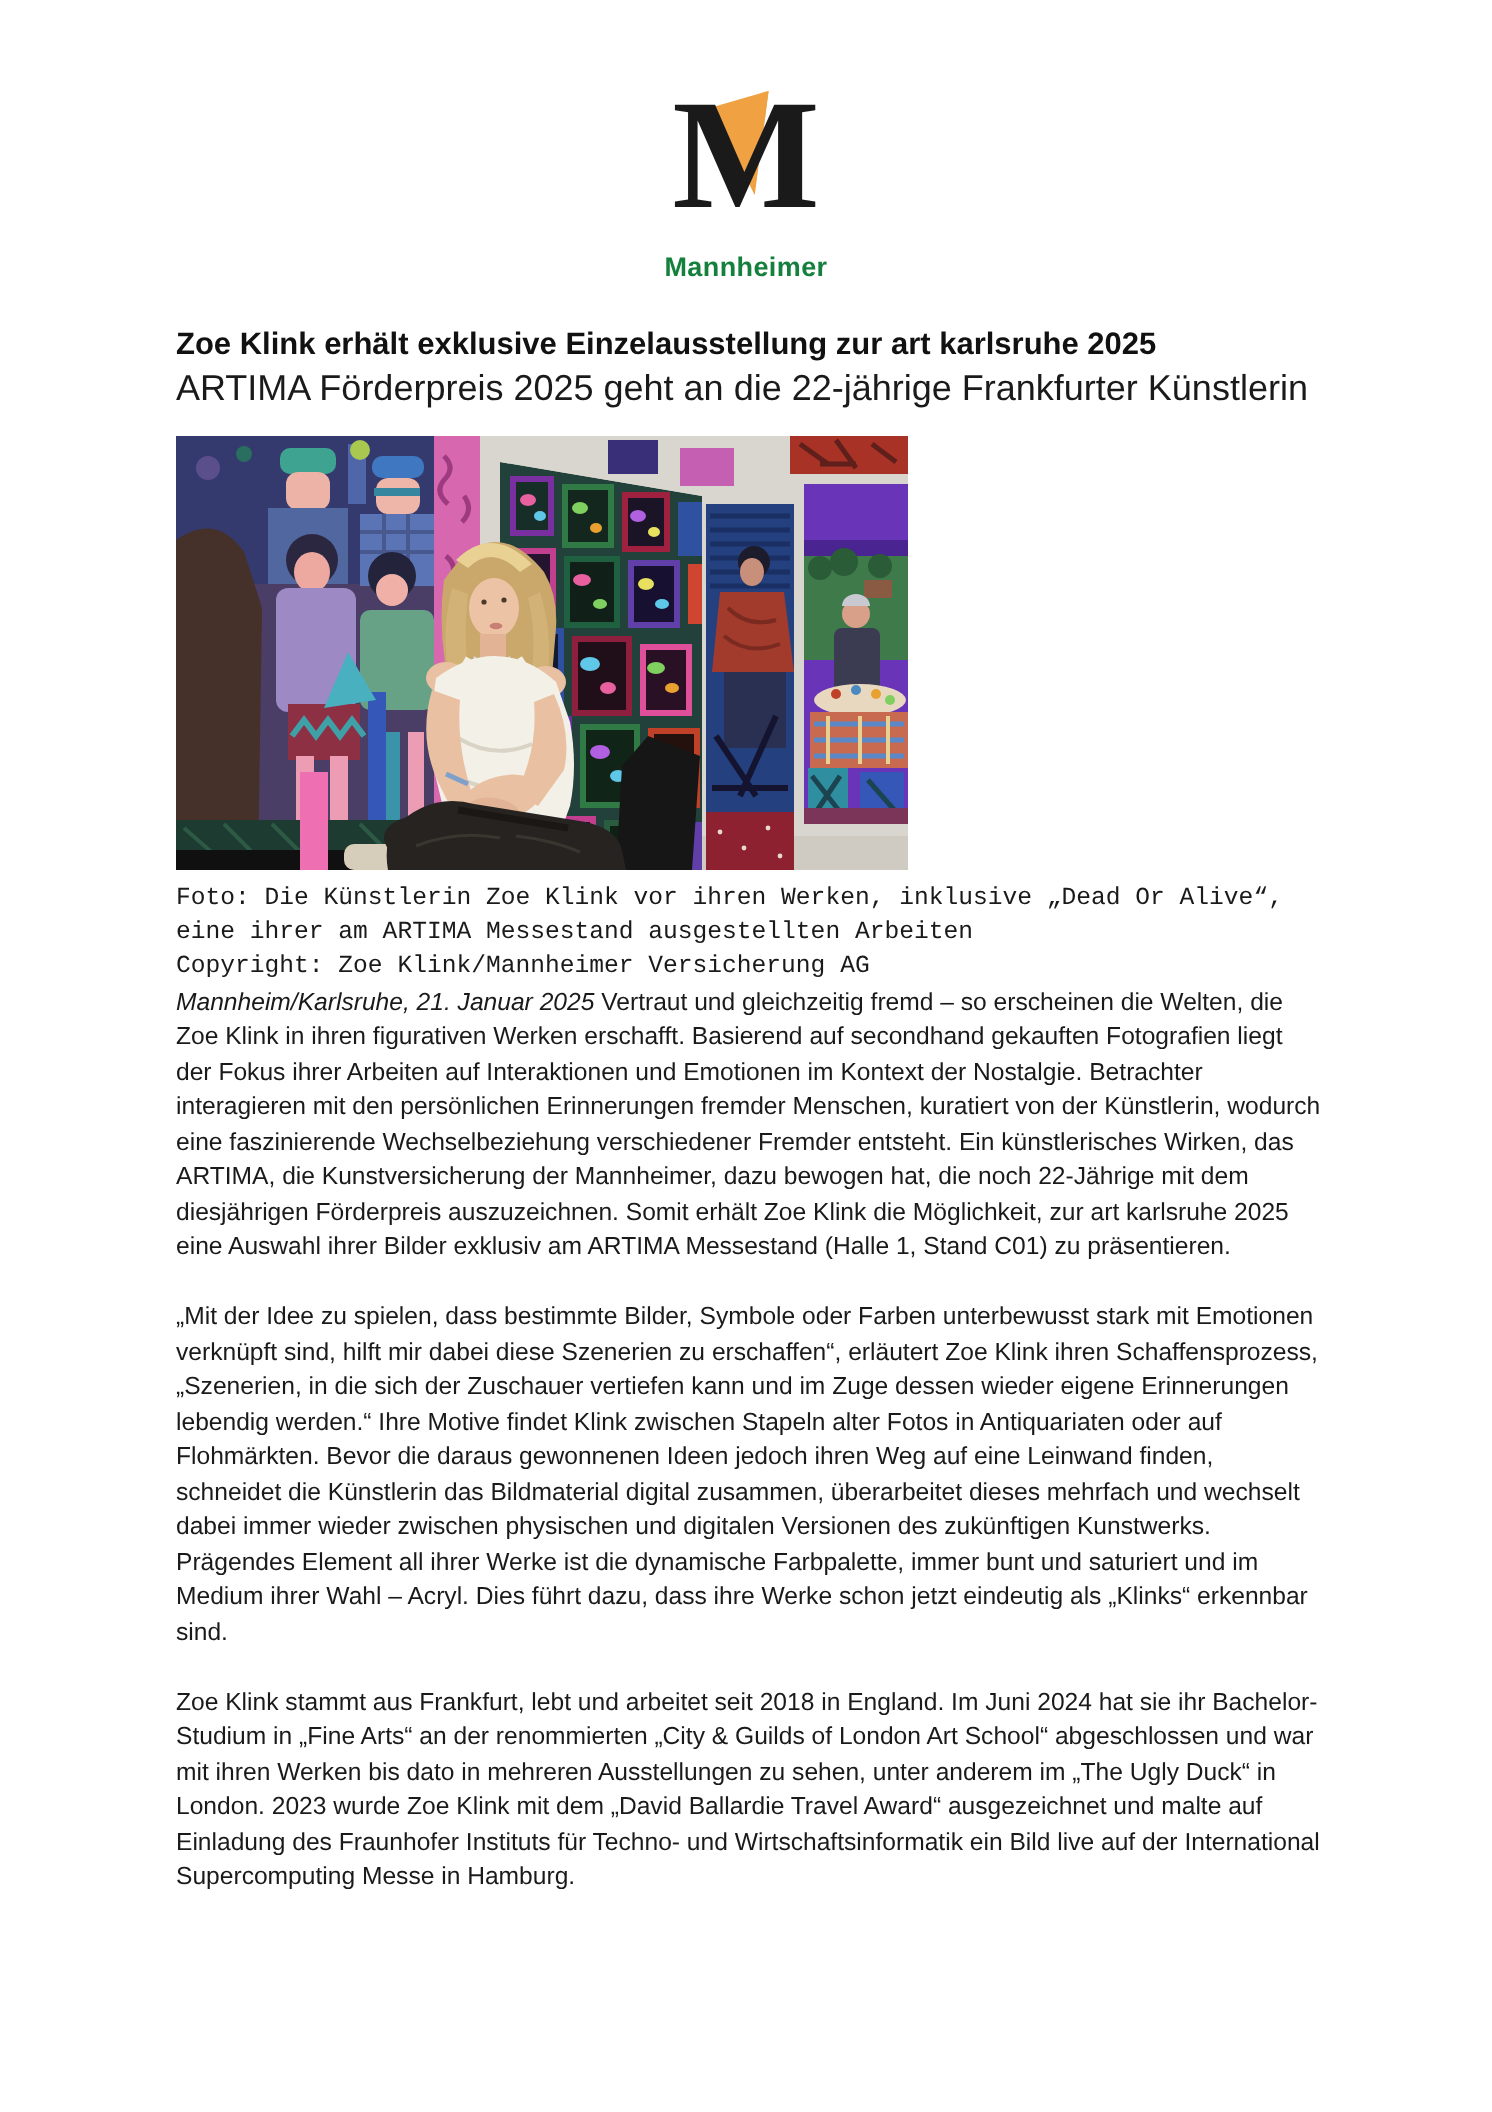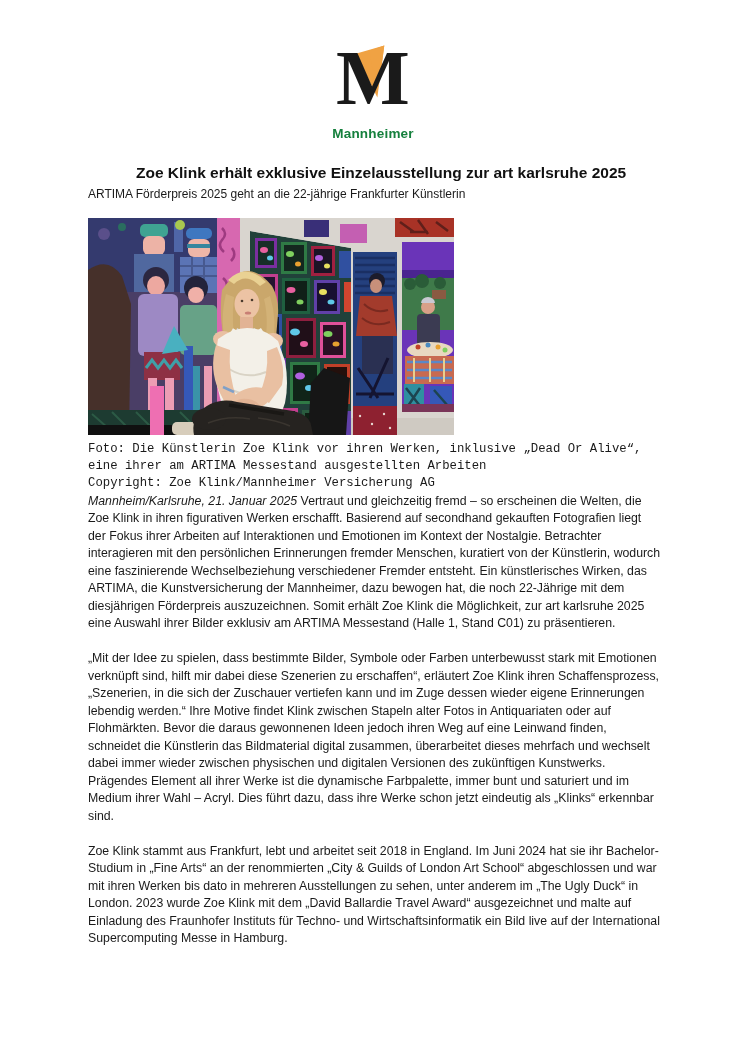--- a/index.html
+++ b/index.html
@@ -20,23 +20,23 @@
   .logo-m { display:block; margin:0 auto; }
   .brand {
     font-size:13.5px; font-weight:bold; color:#15803d;
     margin-top:18px; letter-spacing:0.2px;
   }
   .content {
     position:absolute; left:88px; top:163px; width:574px;
   }
   h1.headline {
     font-size:15.5px; font-weight:bold; color:#111;
-    line-height:20px; margin-bottom:3px;margin-left:48px;
-  }
-  .subheadline { font-size:12px; line-height:17px; }
+    line-height:20px; margin-bottom:3px;
+  }
+  .subheadline { font-size:18px; line-height:17px; }
   figure.photo-figure { margin-top:15px;font-family:Liberation Mono, monospace; }
   svg.photo { display:block; }
   figcaption { margin-top:6px; font-size:12.3px; line-height:17.2px; }
   .copyright { font-size:12.3px; line-height:17.2px; }
   article { font-size:12.3px; line-height:17.5px; }
   article p { margin-bottom:17.5px; }
   article p:last-child { margin-bottom:0; }
   .dateline { font-style:italic; }
 </style>
 </head>

